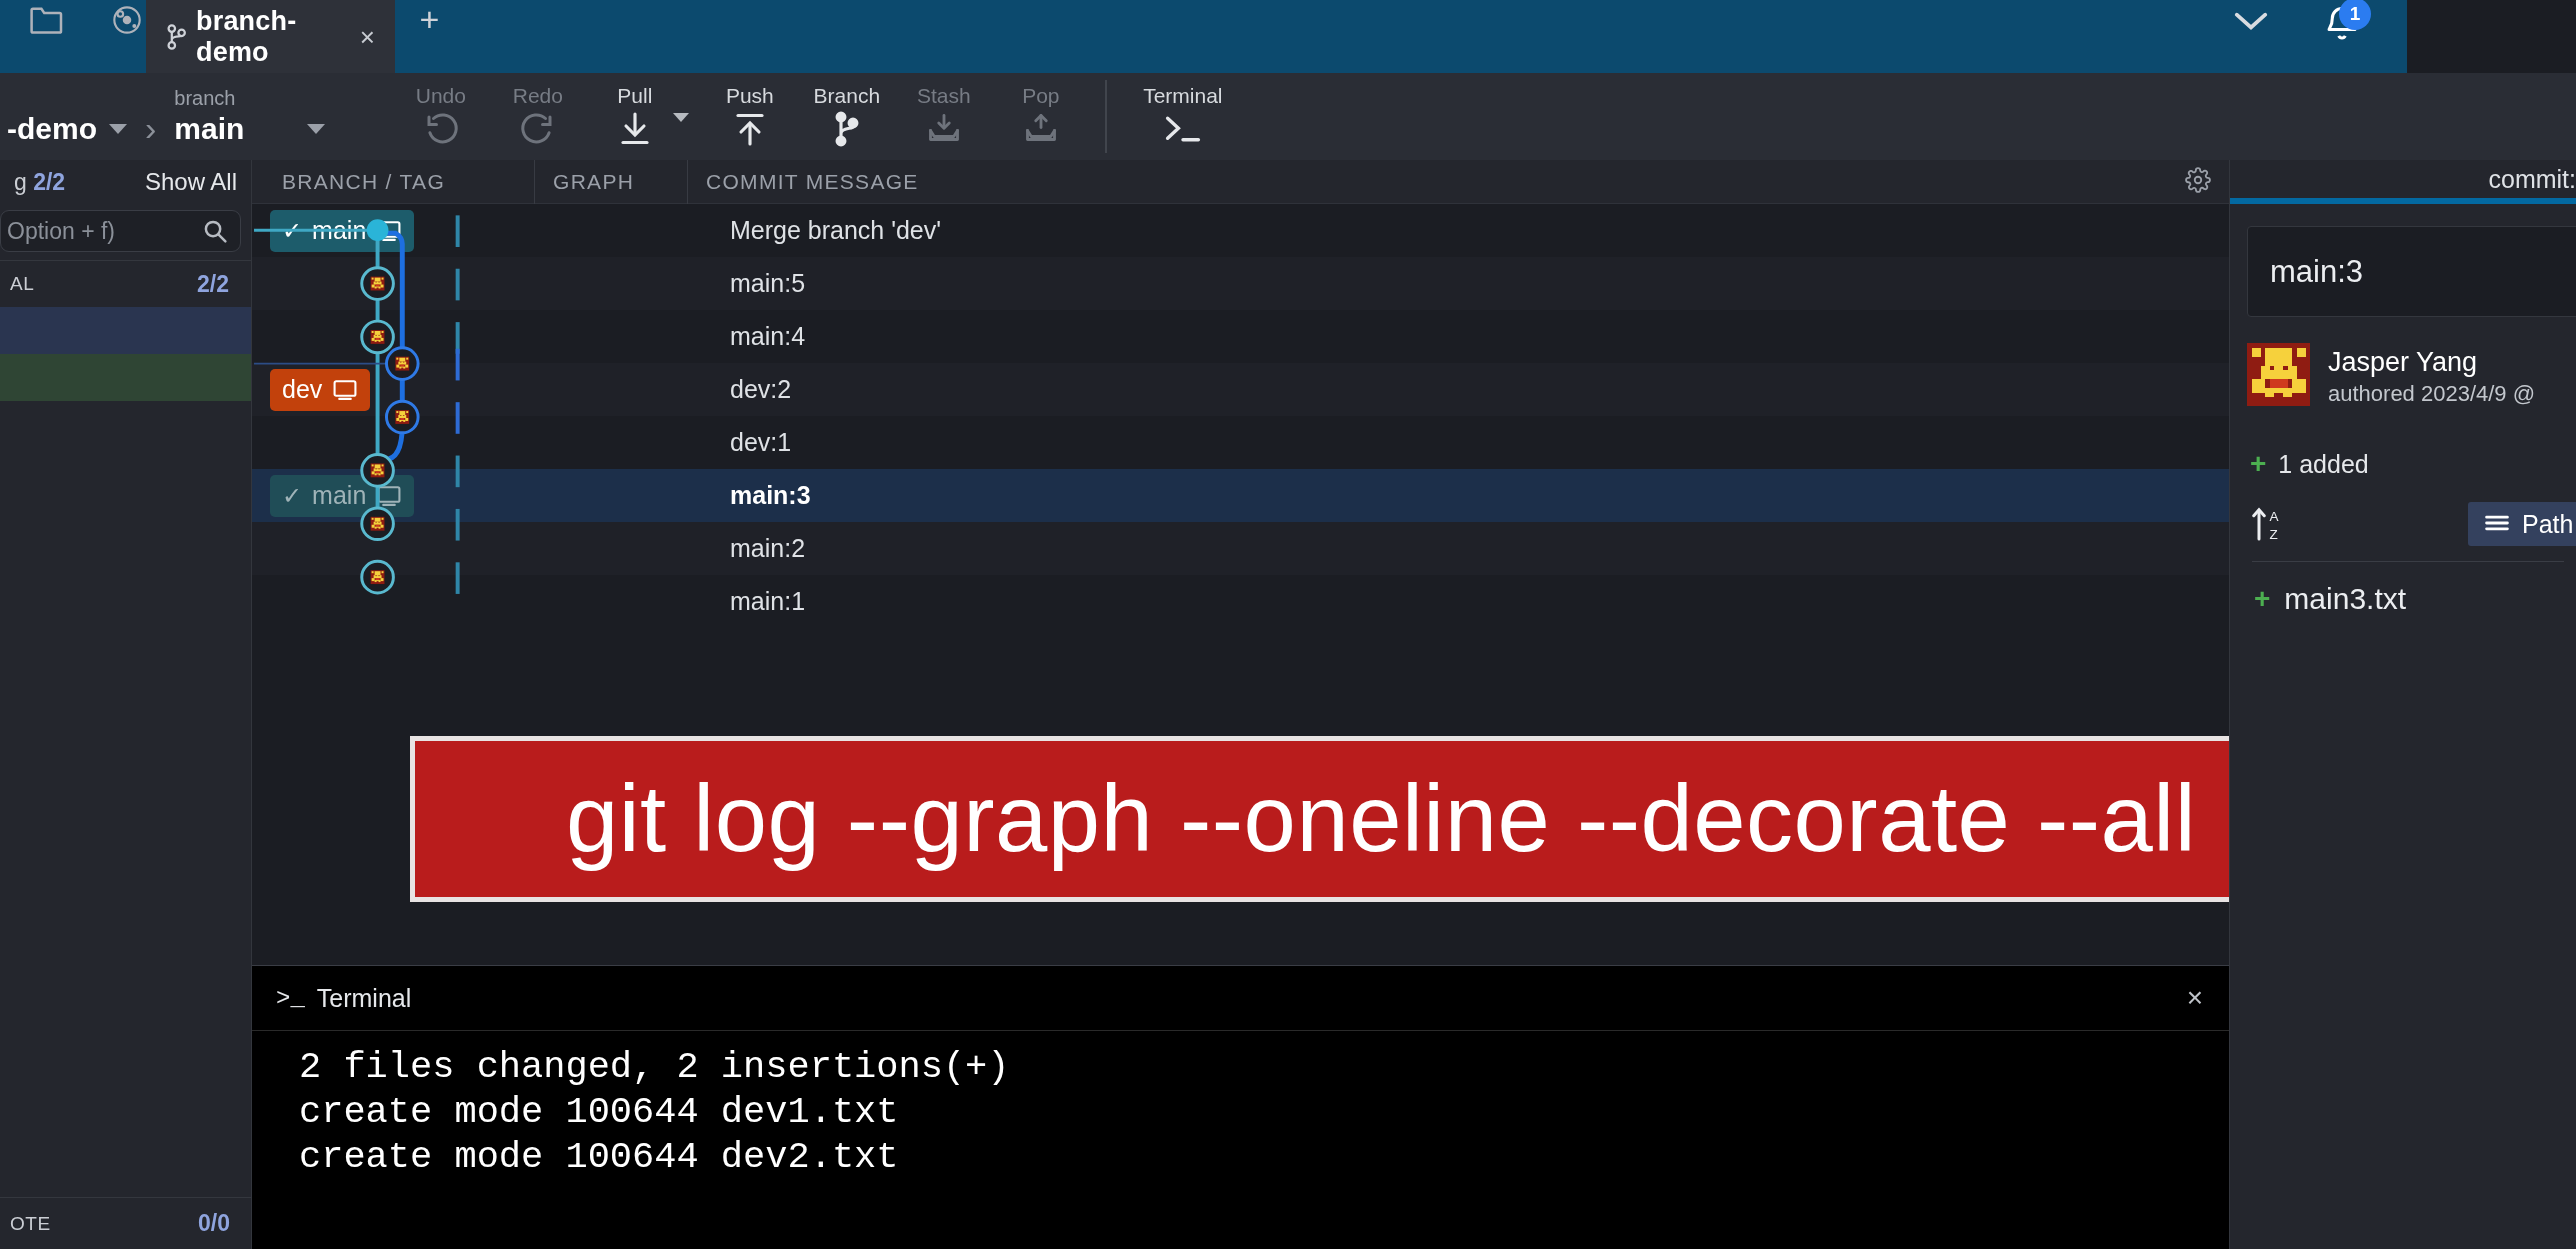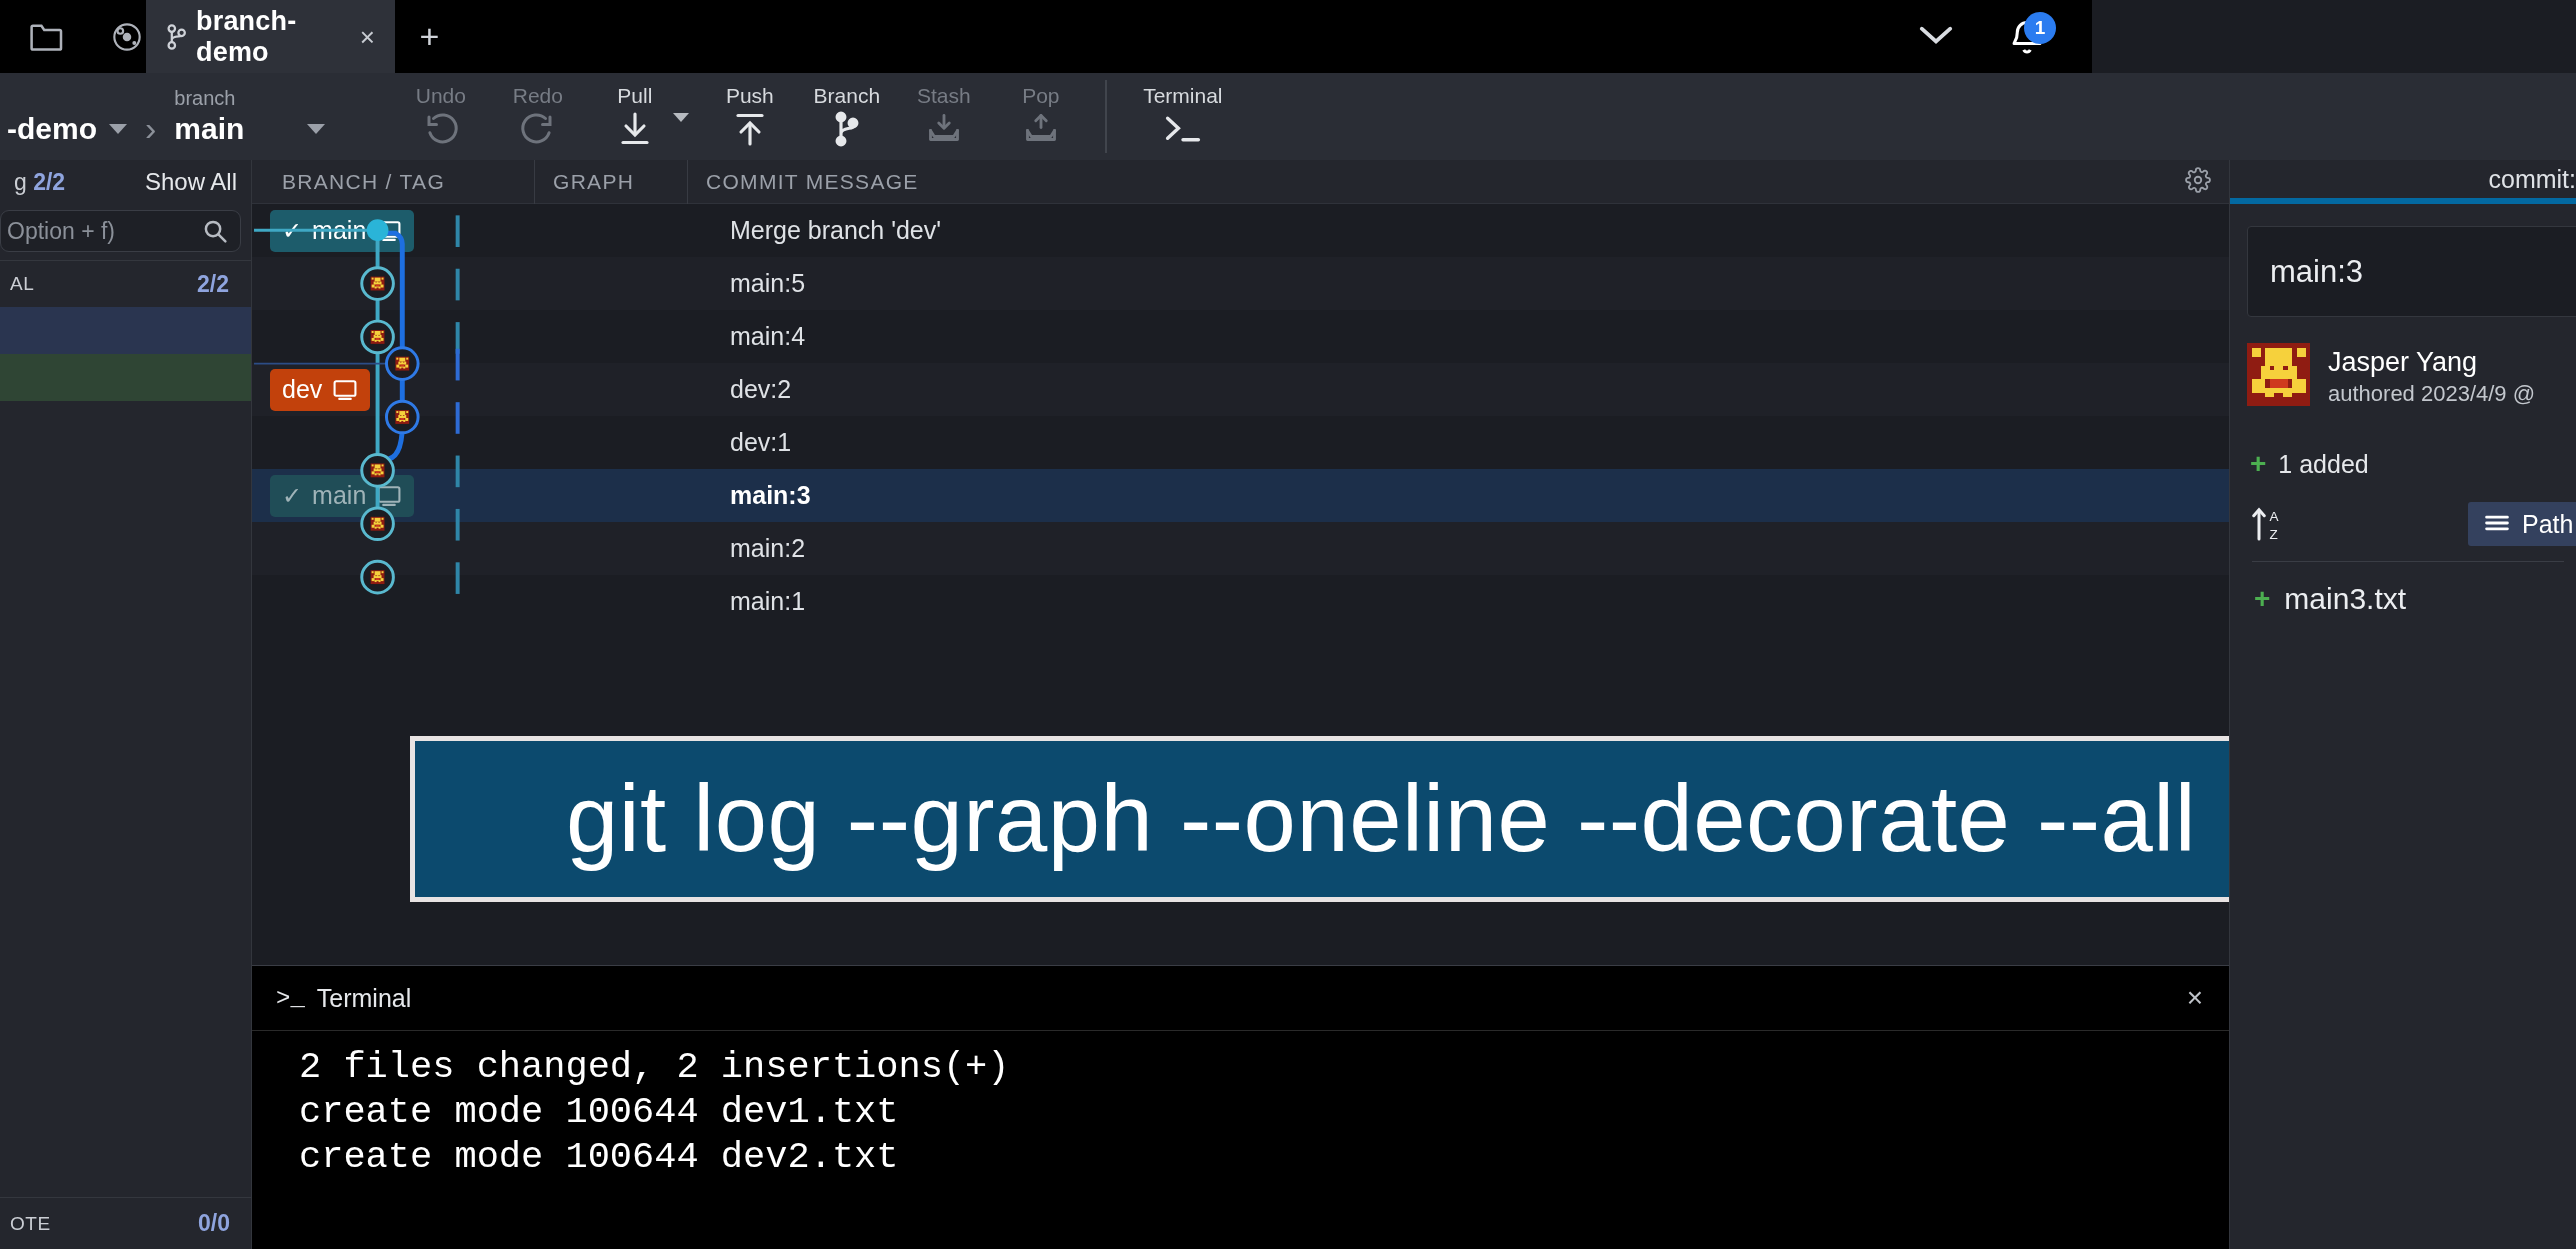--- a/index.html
+++ b/index.html
@@ -7,23 +7,23 @@
   body{
     width:2576px; height:1249px;
     font-family:"Liberation Sans", sans-serif;
     color:#e3e5e8;
     overflow:hidden;
     position:relative;
   }
 
   
   .tabbar{
-    position:absolute; top:0; left:0; width:2092px; height:73px;
-    background:#000000;
-    display:flex; align-items:center;
+    position:absolute; top:0; left:0; width:2407px; height:73px;
+    background:#0c4a6e;
+    display:flex; align-items:flex-start;
   }
   .tabbar-icons{ display:flex; align-items:center; gap:42px; padding-left:28px; width:146px; }
   .ticon{ width:40px; height:40px; display:flex; align-items:center; justify-content:center; color:#aeb2ba; }
   .tab{
     width:249px; height:73px; background:#2e3139;
     display:flex; align-items:center; gap:10px; padding:0 20px;
     position:relative;
   }
   .tab .tab-branch-icon{ color:#cfd2d8; display:flex; align-items:center; }
   .tab .tab-title{ font-size:27px; font-weight:bold; color:#fff; letter-spacing:0.2px; }
@@ -143,21 +143,21 @@
   .chip.dev{ background:#c2410c; color:#ffffff; left:18px; }
   .chip .chk{ font-size:24px; }
   .chip .mon{ display:flex; align-items:center; }
 
   
   .graph-svg{ position:absolute; left:0; top:0; pointer-events:none; }
 
   
   .callout{
     position:absolute; left:410px; top:736px; width:1942px; height:166px;
-    background:#0c4a6e; border:5px solid #e8e3e3;
+    background:#b91c1c; border:5px solid #e8e3e3;
     display:flex; align-items:center; justify-content:center;
   }
   .callout .ctext{
     font-size:94px; color:#ffffff; letter-spacing:0.5px;
     font-family:"Liberation Sans", sans-serif; white-space:nowrap;
   }
 
   
   .terminal{
     position:absolute; left:252px; top:965px; width:1977px; height:285px;

